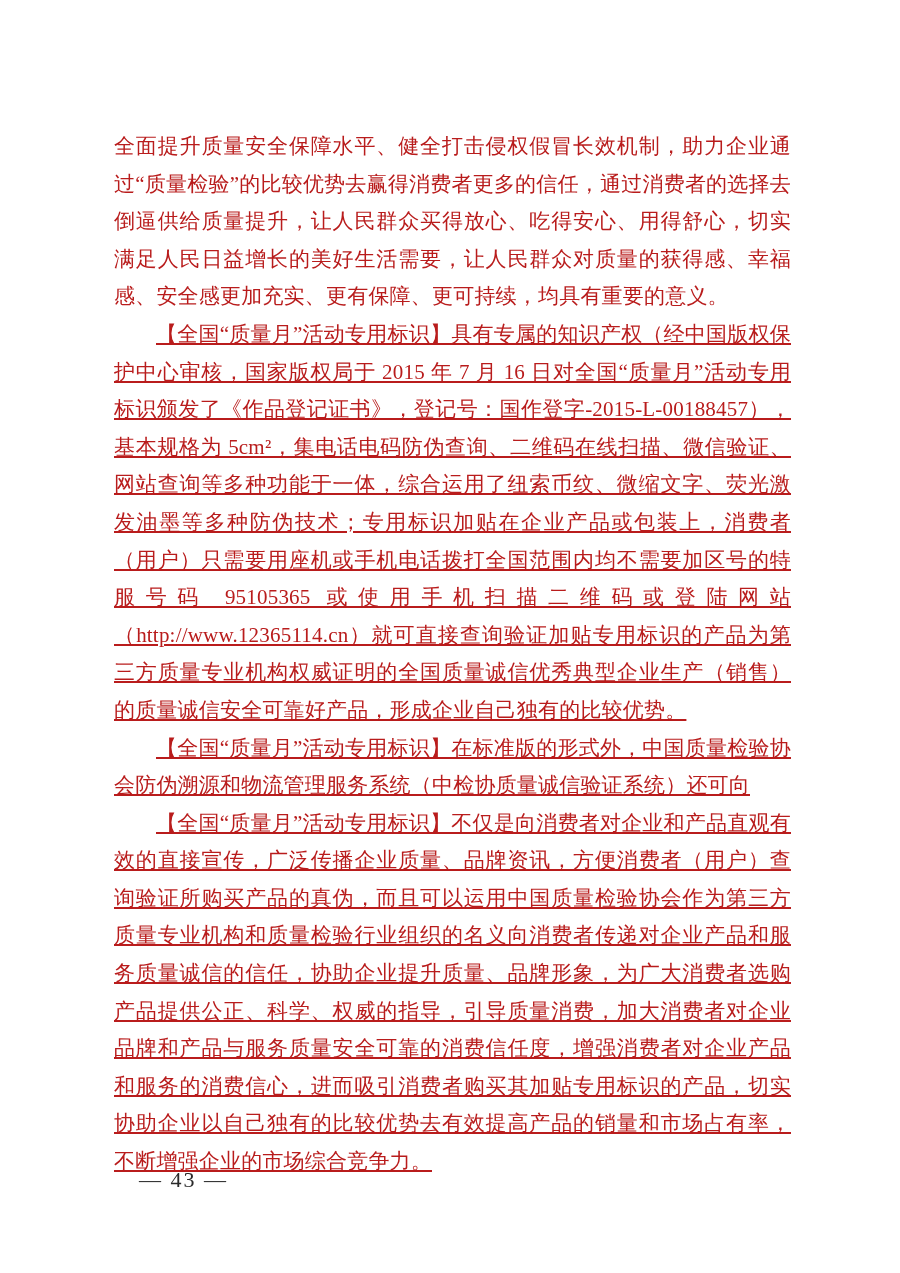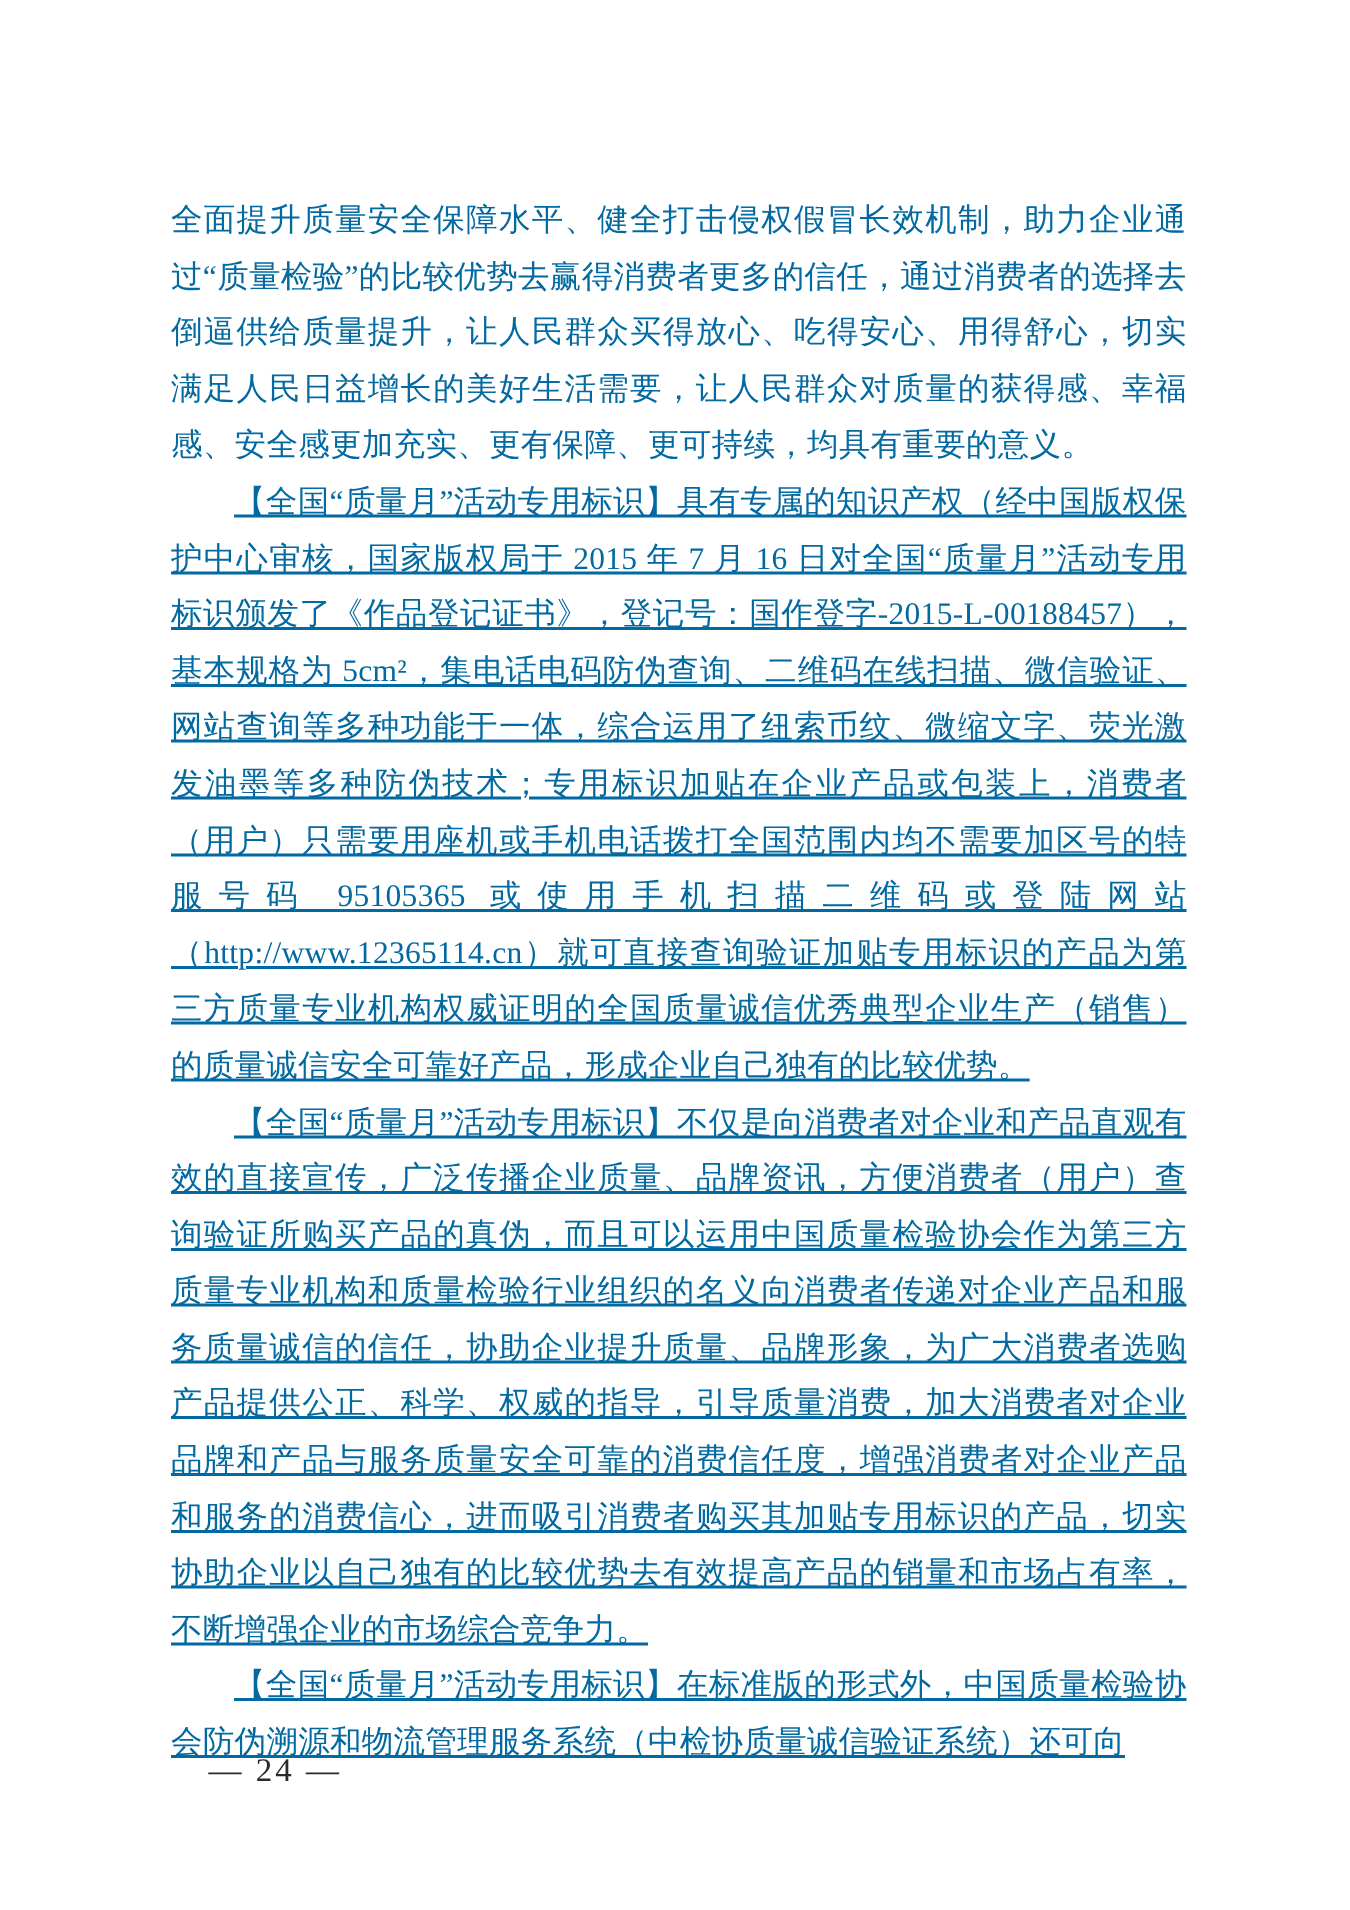--- a/index.html
+++ b/index.html
@@ -13,21 +13,21 @@
       height: 1273px;
       background: #ffffff;
       overflow: hidden;
       font-family: "Liberation Serif", "DejaVu Serif", serif;
     }
     .text-block {
       position: absolute;
       left: 114px;
       top: 128px;
       width: 677px;
-      color: #0369a1;
+      color: #b91c1c;
       font-size: 21px;
       line-height: 37.6px;
       text-align: justify;
       letter-spacing: 0.2px;
     }
     .text-block p {
       margin: 0;
       padding: 0;
     }
     .text-block p.indent {
@@ -45,19 +45,19 @@
     }
   </style>
 </head>
 <body>
 
 <div class="page">
 
   <div class="text-block">
     <p>全面提升质量安全保障水平、健全打击侵权假冒长效机制，助力企业通过“质量检验”的比较优势去赢得消费者更多的信任，通过消费者的选择去倒逼供给质量提升，让人民群众买得放心、吃得安心、用得舒心，切实满足人民日益增长的美好生活需要，让人民群众对质量的获得感、幸福感、安全感更加充实、更有保障、更可持续，均具有重要的意义。</p>
     <p class="indent">【全国“质量月”活动专用标识】具有专属的知识产权（经中国版权保护中心审核，国家版权局于 2015 年 7 月 16 日对全国“质量月”活动专用标识颁发了《作品登记证书》，登记号：国作登字-2015-L-00188457），基本规格为 5cm²，集电话电码防伪查询、二维码在线扫描、微信验证、网站查询等多种功能于一体，综合运用了纽索币纹、微缩文字、荧光激发油墨等多种防伪技术；专用标识加贴在企业产品或包装上，消费者（用户）只需要用座机或手机电话拨打全国范围内均不需要加区号的特服号码 95105365 或使用手机扫描二维码或登陆网站（http://www.12365114.cn）就可直接查询验证加贴专用标识的产品为第三方质量专业机构权威证明的全国质量诚信优秀典型企业生产（销售）的质量诚信安全可靠好产品，形成企业自己独有的比较优势。</p>
+    <p class="indent">【全国“质量月”活动专用标识】在标准版的形式外，中国质量检验协会防伪溯源和物流管理服务系统（中检协质量诚信验证系统）还可向</p>
     <p class="indent">【全国“质量月”活动专用标识】不仅是向消费者对企业和产品直观有效的直接宣传，广泛传播企业质量、品牌资讯，方便消费者（用户）查询验证所购买产品的真伪，而且可以运用中国质量检验协会作为第三方质量专业机构和质量检验行业组织的名义向消费者传递对企业产品和服务质量诚信的信任，协助企业提升质量、品牌形象，为广大消费者选购产品提供公正、科学、权威的指导，引导质量消费，加大消费者对企业品牌和产品与服务质量安全可靠的消费信任度，增强消费者对企业产品和服务的消费信心，进而吸引消费者购买其加贴专用标识的产品，切实协助企业以自己独有的比较优势去有效提高产品的销量和市场占有率，不断增强企业的市场综合竞争力。</p>
-    <p class="indent">【全国“质量月”活动专用标识】在标准版的形式外，中国质量检验协会防伪溯源和物流管理服务系统（中检协质量诚信验证系统）还可向</p>
   </div>
 
-  <div class="page-footer">— 24 —</div>
+  <div class="page-footer">— 43 —</div>
 
 </div>
 
 </body></html>

